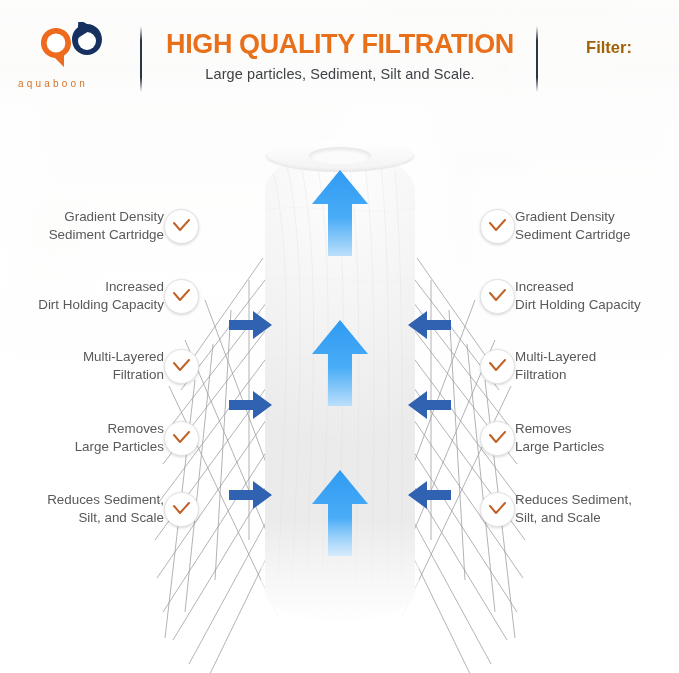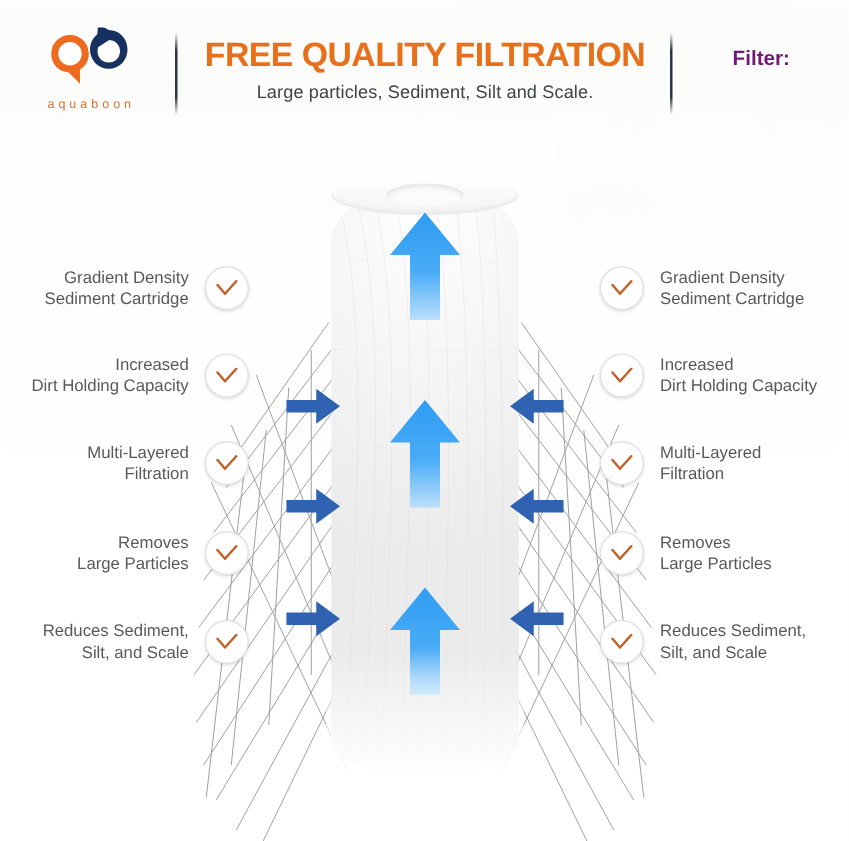--- a/index.html
+++ b/index.html
@@ -17,43 +17,43 @@
     background:linear-gradient(180deg,#fbfaf8 0%,#f7f6f4 60%,#fdfdfd 100%);}
   .bg-cab{position:absolute;background:linear-gradient(180deg,#f6f5f2,#fafaf8);
     border:1px solid #f2f1ee;}
   .bg-soft{filter:blur(6px);opacity:.55;}
   .bg-wash{position:absolute;inset:0;background:linear-gradient(180deg,
       rgba(255,255,255,.55) 0%,rgba(255,255,255,.72) 30%,
       rgba(255,255,255,.88) 62%,rgba(255,255,255,.97) 85%,#fff 100%);}
 
   
   .header{position:absolute;left:0;top:0;width:679px;height:118px;}
-  .logo-wrap{position:absolute;left:18px;top:22px;width:110px;text-align:center;}
+  .logo-wrap{position:absolute;left:18px;top:22px;width:110px;text-align:left;}
   .logo-mark{width:72px;height:52px;margin:0 auto;display:block;}
   .logo-word{margin-top:4px;font-size:10px;letter-spacing:3.2px;
     color:#d4742e;font-family:"Liberation Sans",sans-serif;}
   .divider{position:absolute;top:26px;width:2px;height:66px;
     background:linear-gradient(180deg,rgba(30,40,60,0) 0%,#2b3545 22%,
       #2b3545 78%,rgba(30,40,60,0) 100%);}
   .divider.d1{left:140px;}
   .divider.d2{left:536px;}
   .title-block{position:absolute;left:150px;top:30px;width:380px;text-align:center;}
   .title-main{font-size:27px;font-weight:bold;color:#e8701a;letter-spacing:-0.4px;
     line-height:1.06;font-family:"Liberation Sans",sans-serif;}
   .title-sub{margin-top:7px;font-size:14.5px;color:#3f4246;letter-spacing:.1px;}
   .filter-block{position:absolute;left:546px;top:36px;width:126px;text-align:center;
-    color:#701a75;}
+    color:#a16207;}
   .filter-label{font-size:16.5px;font-weight:bold;line-height:1.35;}
   .filter-code{font-size:17.5px;font-weight:bold;line-height:1.35;}
 
   
   .col{position:absolute;top:196px;width:215px;}
   .col-left{left:-2px;}
   .col-right{left:466px;}
-  .feat{position:absolute;height:44px;display:flex;align-items:flex-end;gap:13px;}
+  .feat{position:absolute;height:44px;display:flex;align-items:center;gap:0;}
   .col-left .feat{right:14px;flex-direction:row;justify-content:flex-end;}
   .col-right .feat{left:14px;flex-direction:row;justify-content:flex-start;}
   .feat-text{font-size:13.4px;line-height:1.32;color:#58595b;white-space:nowrap;}
   .col-left .feat-text{text-align:right;}
   .col-right .feat-text{text-align:left;}
   .check{width:33px;height:33px;border-radius:50%;background:#fff;
     border:1px solid #e2e2e2;box-shadow:0 1px 3px rgba(0,0,0,.16);
     flex:0 0 auto;display:flex;align-items:center;justify-content:center;}
   .check svg{display:block;}
 
@@ -125,21 +125,21 @@
                  C35 12.4 37.4 7.9 41.2 5.1 L41.2 -3 L50 2 Z" fill="#16315F"></path>
         <circle cx="50" cy="19" r="9" fill="#ffffff"></circle>
         <path d="M41 3 L41 16 L52 9 Z" fill="#16315F"></path>
       </svg>
       <div class="logo-word">aquaboon</div>
     </div>
 
     <div class="divider d1"></div>
 
     <div class="title-block">
-      <div class="title-main">FREE QUALITY FILTRATION</div>
+      <div class="title-main">HIGH QUALITY FILTRATION</div>
       <div class="title-sub">Large particles, Sediment, Silt and Scale.</div>
     </div>
 
     <div class="divider d2"></div>
 
     <div class="filter-block">
       <div class="filter-label">Filter:</div>
     </div>
   </div>
 

